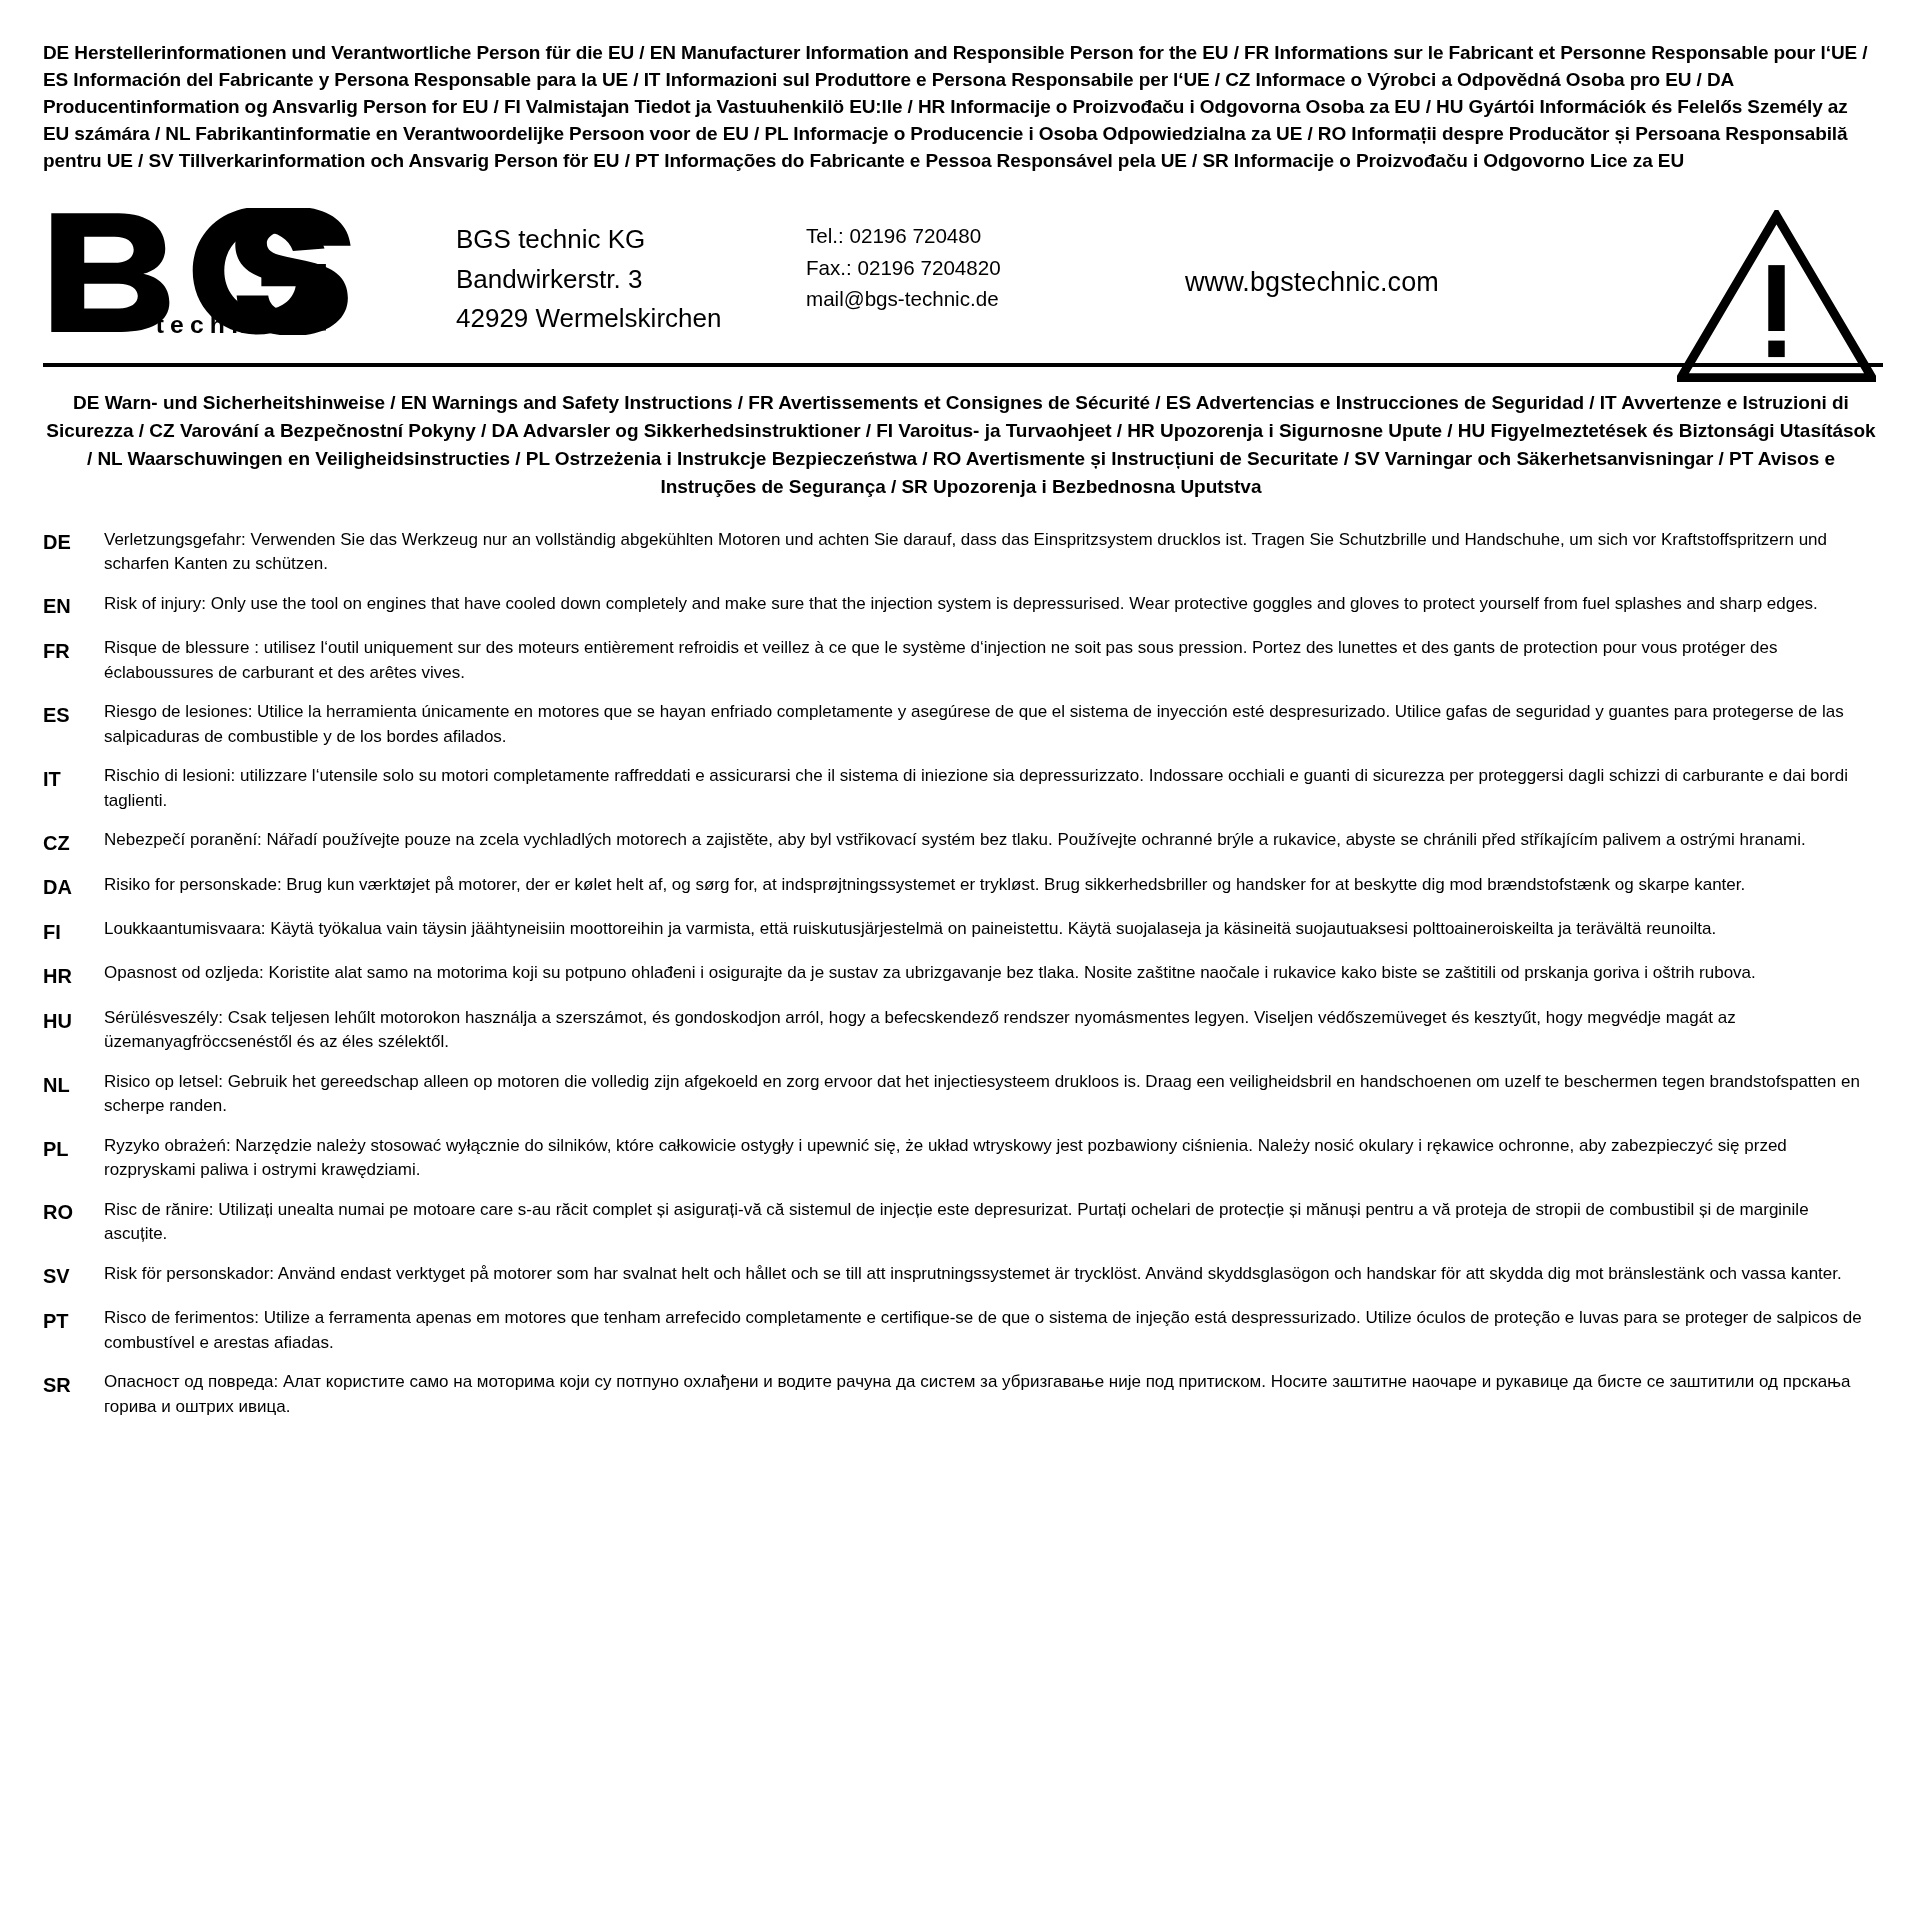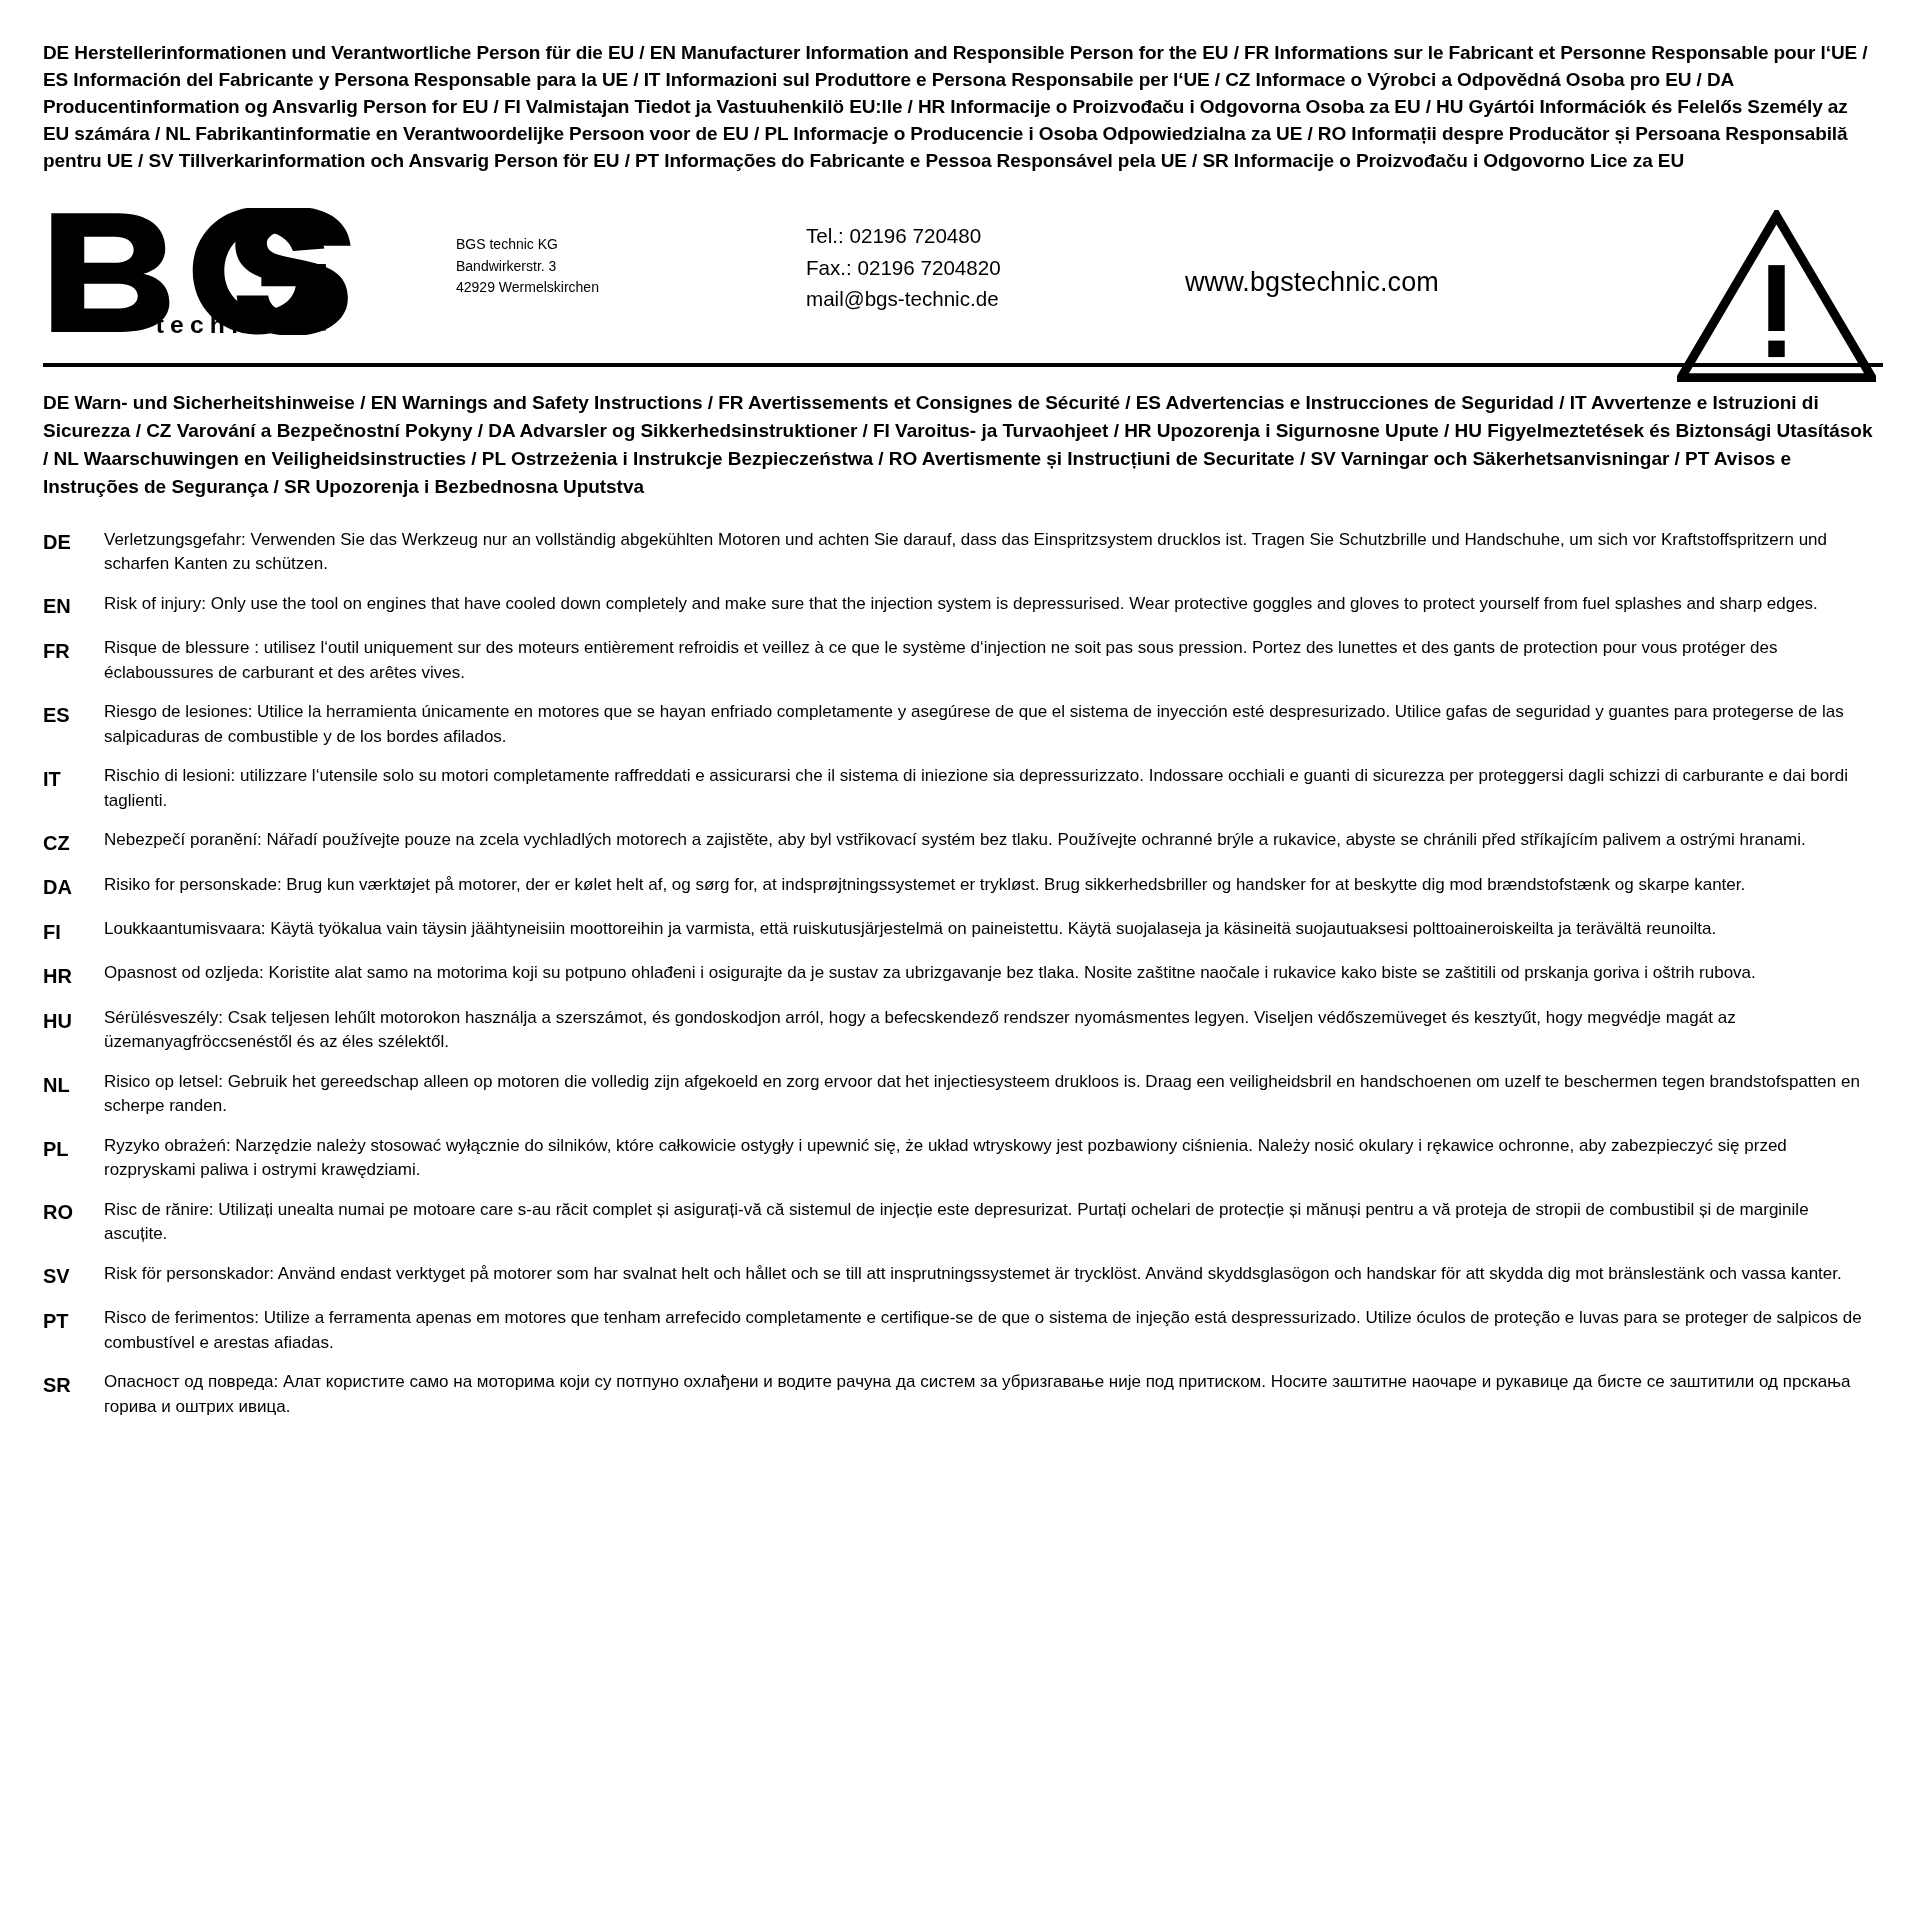--- a/index.html
+++ b/index.html
@@ -44,23 +44,22 @@
     left: 4.1px;
     top: 16.5px;
     width: 323px;
   }
   .logo-svg { display: block; }
 
   .addr-block {
     position: absolute;
     left: 413px;
     top: 29px;
-    font-size: 14px;
+    font-size: 26px;
     line-height: 1.52;
-    margin-top: 14px;
   }
   .tel-block {
     position: absolute;
     left: 763px;
     top: 29px;
     font-size: 20.6px;
     line-height: 1.52;
   }
   .web-block {
     position: absolute;
@@ -77,20 +76,21 @@
   }
 
   
   .warn-heading {
     font-size: 19px;
     font-weight: bold;
     line-height: 1.46;
     letter-spacing: -0.03px;
     margin: 0 0 27.5px 0;
     padding-right: 4.1px;
+    text-align: center;
   }
 
   
   .lang-list { width: 100%; }
   .lang-row {
     display: flex;
     align-items: flex-start;
     margin-bottom: 15px;
   }
   .lang-code {

